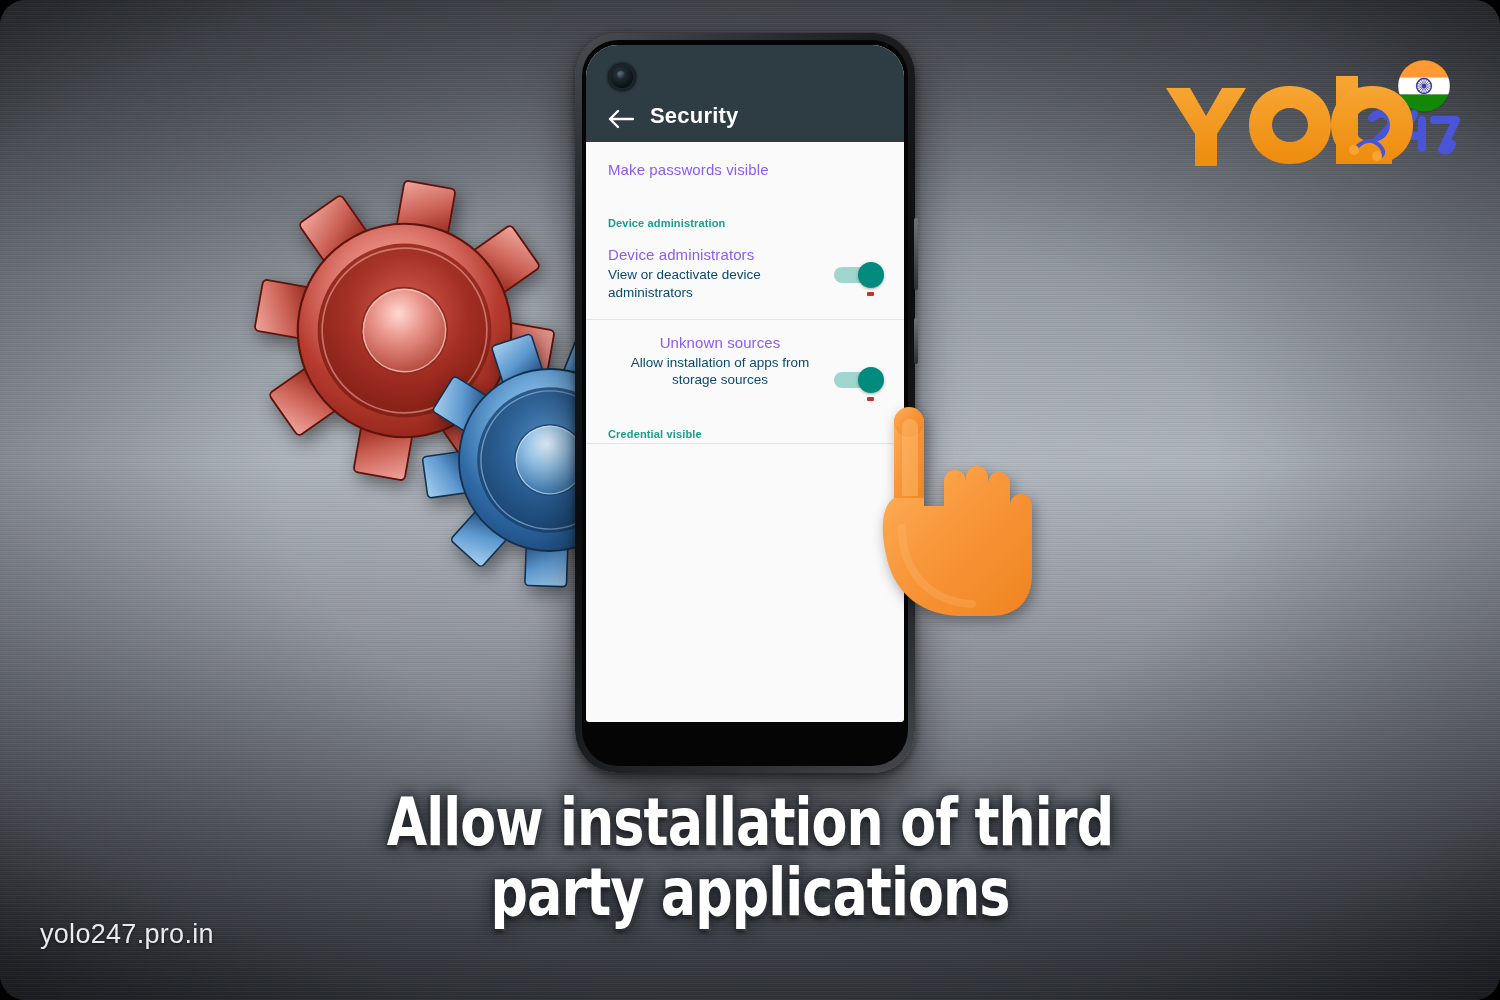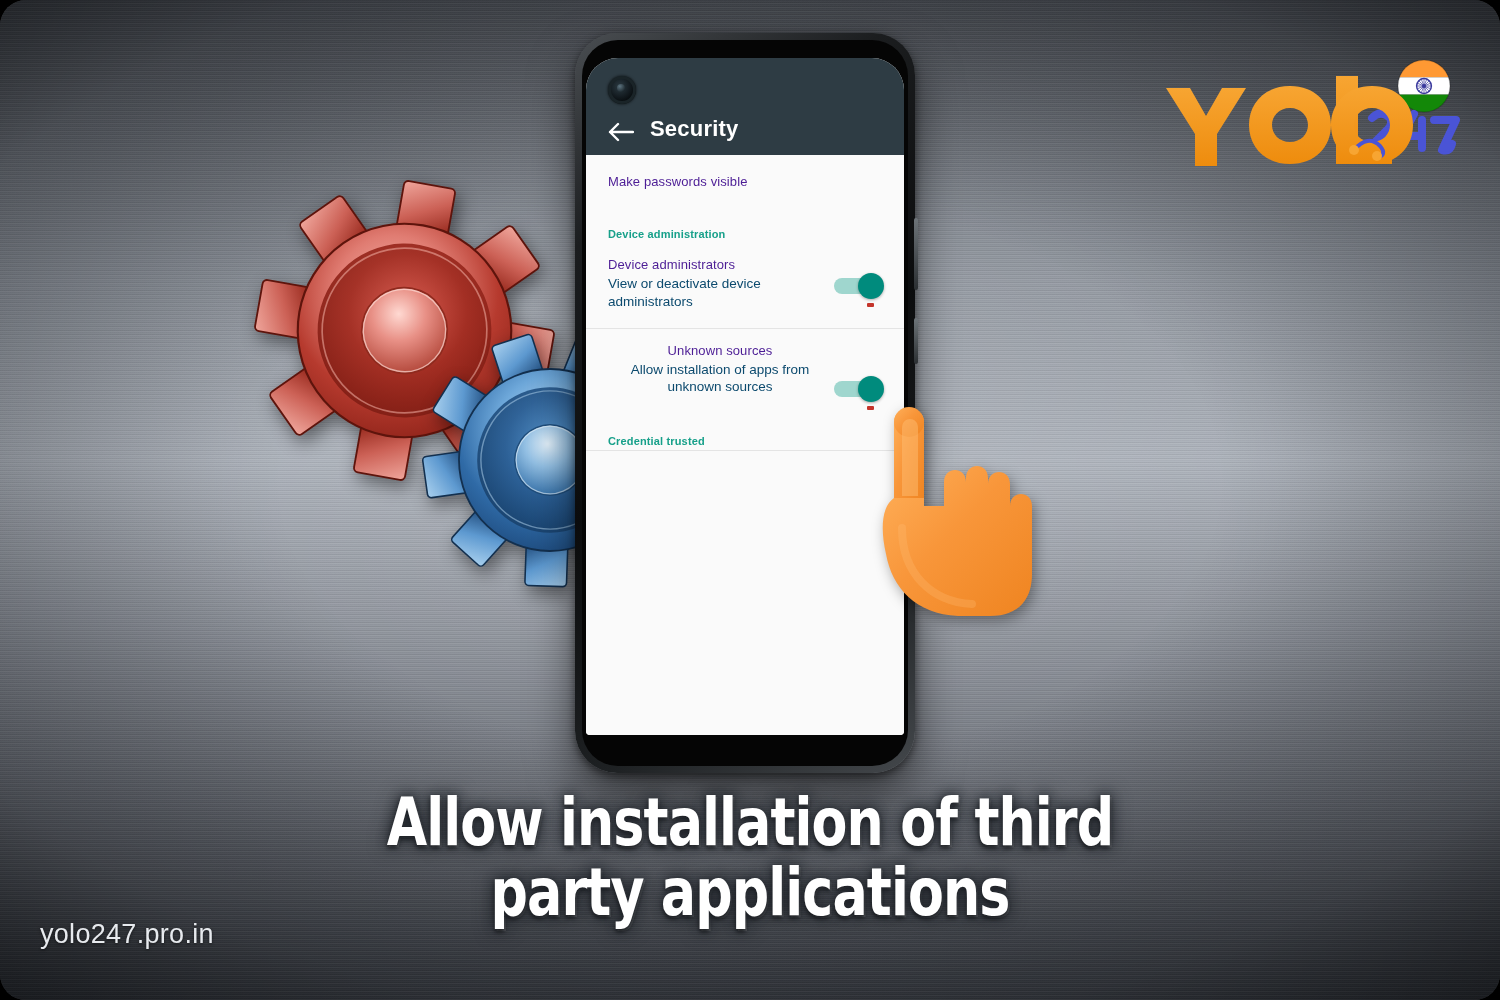--- a/index.html
+++ b/index.html
@@ -47,21 +47,21 @@
     box-shadow:0 22px 46px rgba(0,0,0,.55), 0 3px 9px rgba(0,0,0,.5);
     padding:7px;
   }
   .phone-inner{
     position:relative; width:100%; height:100%;
     border-radius:36px; background:#050505;
     padding:5px 4px 0 4px; overflow:hidden;
   }
   .screen{
     position:relative; width:100%; height:677px;
-    border-radius:32px 32px 4px 4px; overflow:hidden; background:#fafafa;margin-top:13px;
+    border-radius:32px 32px 4px 4px; overflow:hidden; background:#fafafa;
   }
 
   
   .side-btn{
     position:absolute; right:-3px; width:4px; border-radius:3px;
     background:linear-gradient(180deg,#6d7479,#2b2f32);
   }
   .side-btn.vol{ top:185px; height:72px; }
   .side-btn.pow{ top:285px; height:46px; }
 
@@ -85,21 +85,21 @@
     margin-left:4px; cursor:pointer;
   }
   .appbar-title{
     color:#ffffff; font-size:22px; font-weight:bold; letter-spacing:.2px;
   }
 
   
   .list{ background:#fafafa; height:580px; overflow:hidden; }
   .row{ position:relative; padding:0 22px; }
   .row-divider{ border-top:1px solid #e4e4e4;text-align:center; }
-  .item-title{ font-size:13px; color:#4c1d95; letter-spacing:.1px; }
+  .item-title{ font-size:15px; color:#8b5cf6; letter-spacing:.1px; }
   .item-sub{ font-size:13.5px; color:#0c4a6e; margin-top:3px; line-height:1.32; }
   .section-head{
     font-size:11px; font-weight:bold; color:#17a08a;
     letter-spacing:.15px;
   }
 
   .row-plain{ padding-top:19px; padding-bottom:17px; }
   .row-sec{ padding-top:22px; padding-bottom:3px; }
   .row-toggle{ padding-top:14px; padding-bottom:17px; padding-right:72px; }
   .row-two{ padding-top:16px; padding-bottom:17px; }
@@ -315,30 +315,30 @@
             <div class="item-sub">View or deactivate device administrators</div>
             <div class="switch" style="top:30px;">
               <div class="track"></div>
               <div class="knob"></div>
               <div class="mark"></div>
             </div>
           </div>
 
           <div class="row row-toggle row-divider">
             <div class="item-title">Unknown sources</div>
-            <div class="item-sub">Allow installation of apps from unknown sources</div>
+            <div class="item-sub">Allow installation of apps from storage sources</div>
             <div class="switch" style="top:47px;">
               <div class="track"></div>
               <div class="knob"></div>
               <div class="mark"></div>
             </div>
           </div>
 
           <div class="row row-sec">
-            <div class="section-head">Credential trusted</div>
+            <div class="section-head">Credential visible</div>
           </div>
 
 
 
 
           <div class="row row-two row-divider" style="height:18px;"></div>
         </div>
 
       </div>
     </div>

